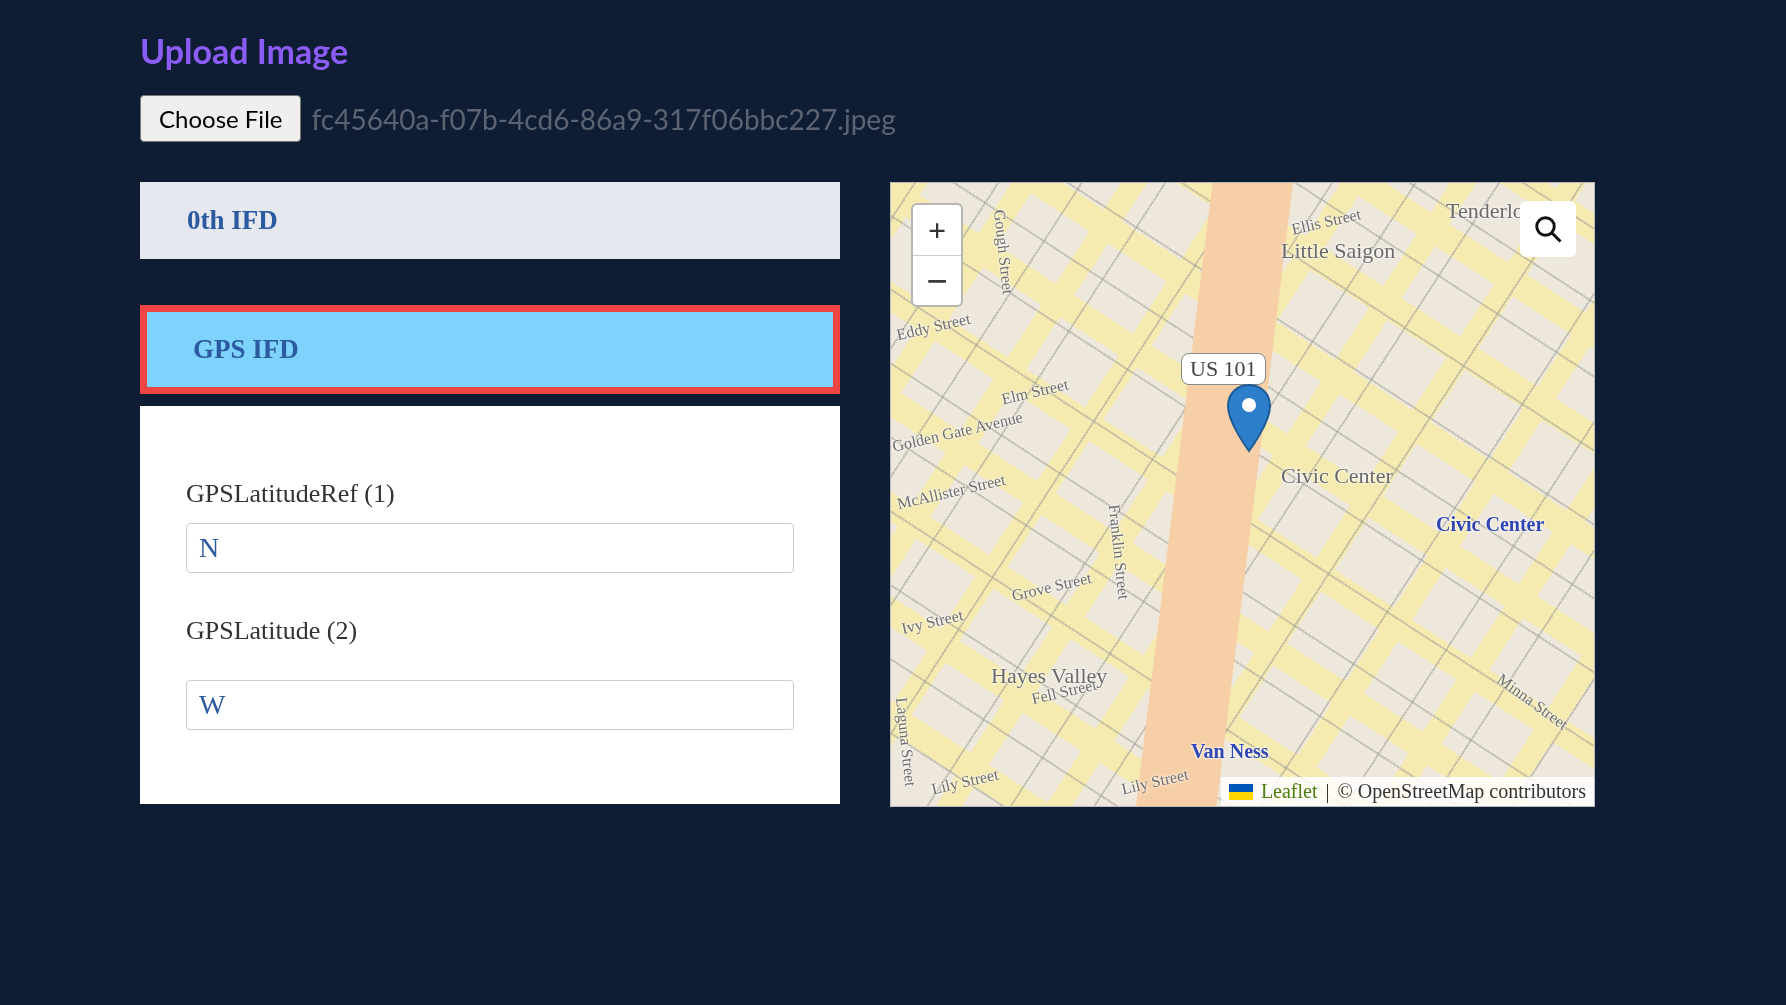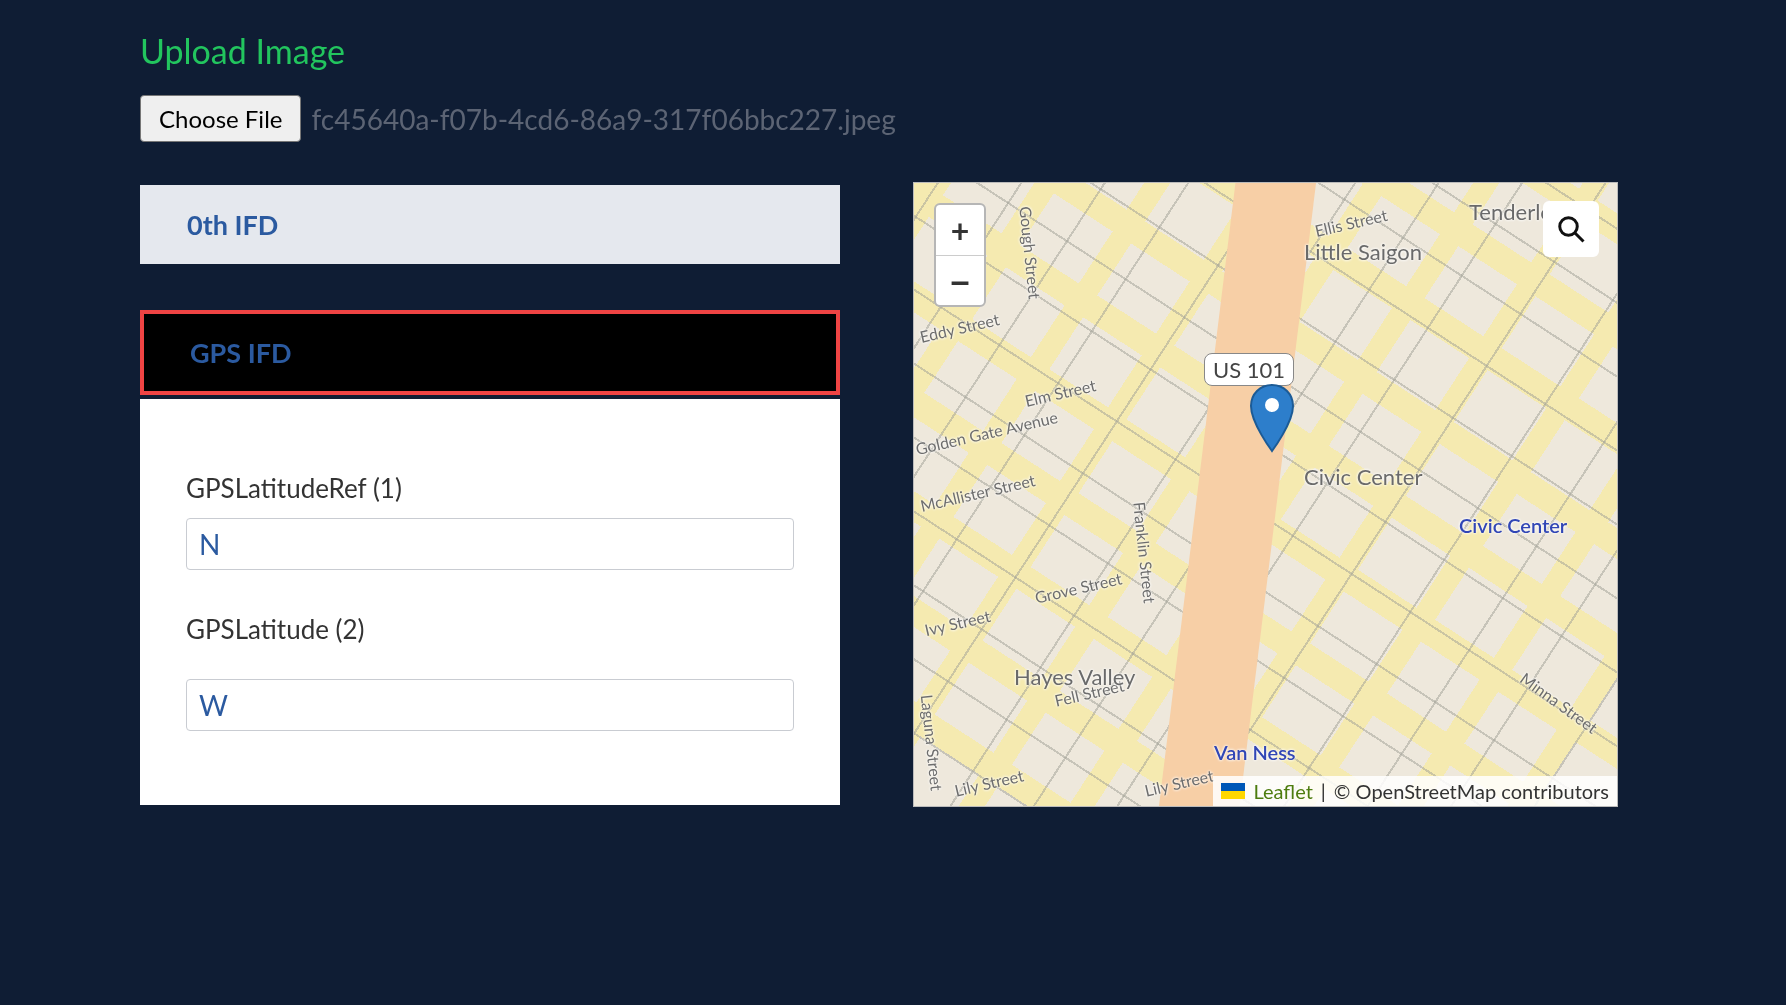--- a/index.html
+++ b/index.html
@@ -8,23 +8,23 @@
       font-family: "Lato", "Helvetica Neue", Arial, sans-serif;
       color: #333;
       width: 1786px;
       height: 1005px;
       overflow: hidden;
     }
     .page {
       padding: 30px 140px 0 140px;
     }
     .upload-heading {
-      color: #22c55e;
+      color: #8b5cf6;
       font-size: 34px;
-      font-weight: 400;
+      font-weight: 700;
       margin-bottom: 24px;
     }
     .file-row {
       display: flex;
       align-items: center;
       gap: 10px;
       margin-bottom: 40px;
     }
     .choose-file-btn {
       background: #efefef;
@@ -34,40 +34,41 @@
       padding: 8px 18px;
       cursor: pointer;
       font-family: inherit;
     }
     .file-name {
       color: #5c6474;
       font-size: 28px;
     }
     .content-row {
       display: flex;
-      gap: 73px;
-      align-items: center;
+      gap: 50px;
+      align-items: flex-start;
+      font-family: Liberation Serif, serif;
     }
     .accordion-col {
       width: 700px;
     }
     .accordion-header {
       background: #e5e8ee;
       color: #2b5aa0;
       font-size: 27px;
       font-weight: 700;
       padding: 22px 46px;
       margin-bottom: 46px;
       cursor: pointer;
       border: 1px solid #e5e8ee;
     }
     .accordion-header.active {
-      border: 4px solid #ef4444;
-      background: #000000;
-      margin-bottom: 4px;
+      border: 7px solid #ef4444;
+      background: #7dd3fc;
+      margin-bottom: 12px;
     }
     .accordion-body {
       background: #fff;
       padding: 30px 46px 40px 46px;
     }
     .field {
       margin-bottom: 34px;
     }
     .field-label {
       color: #333;

